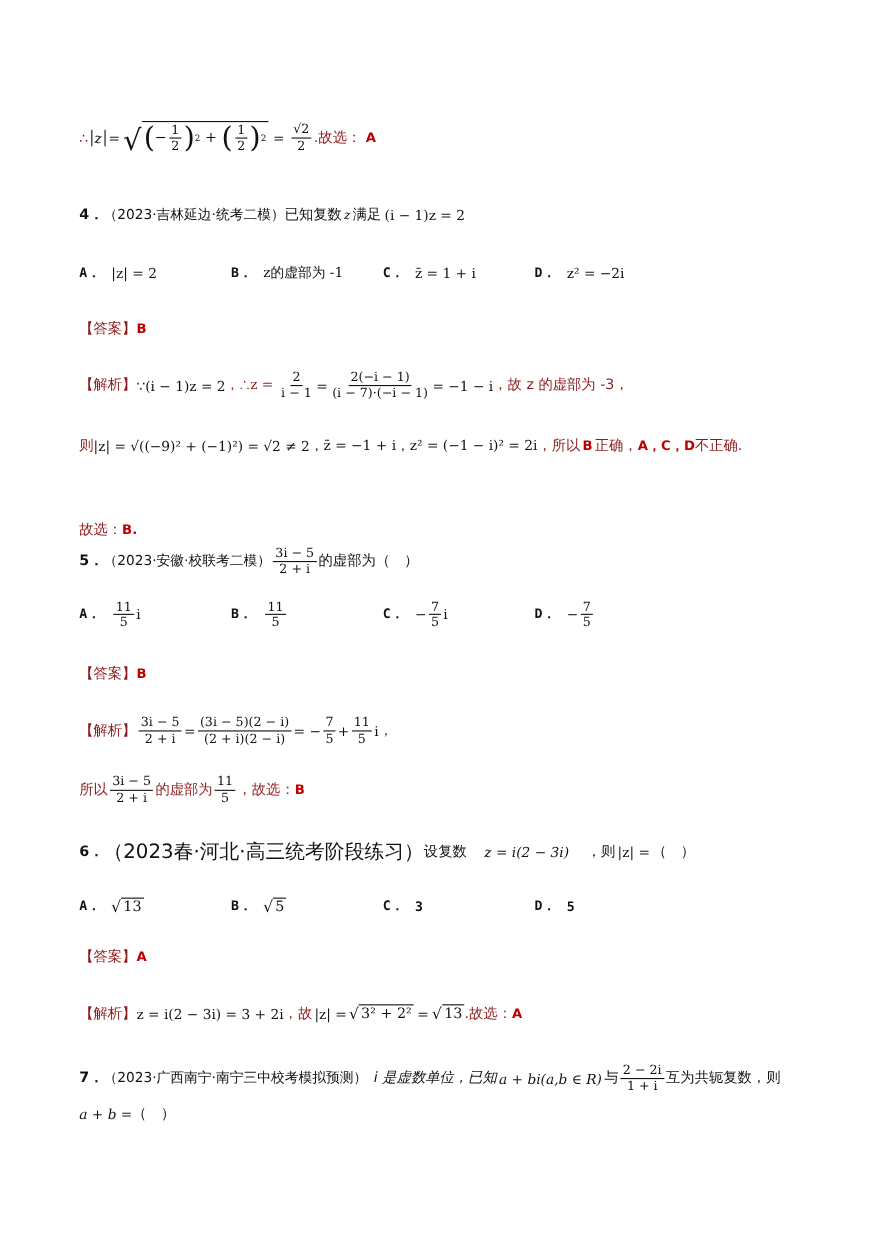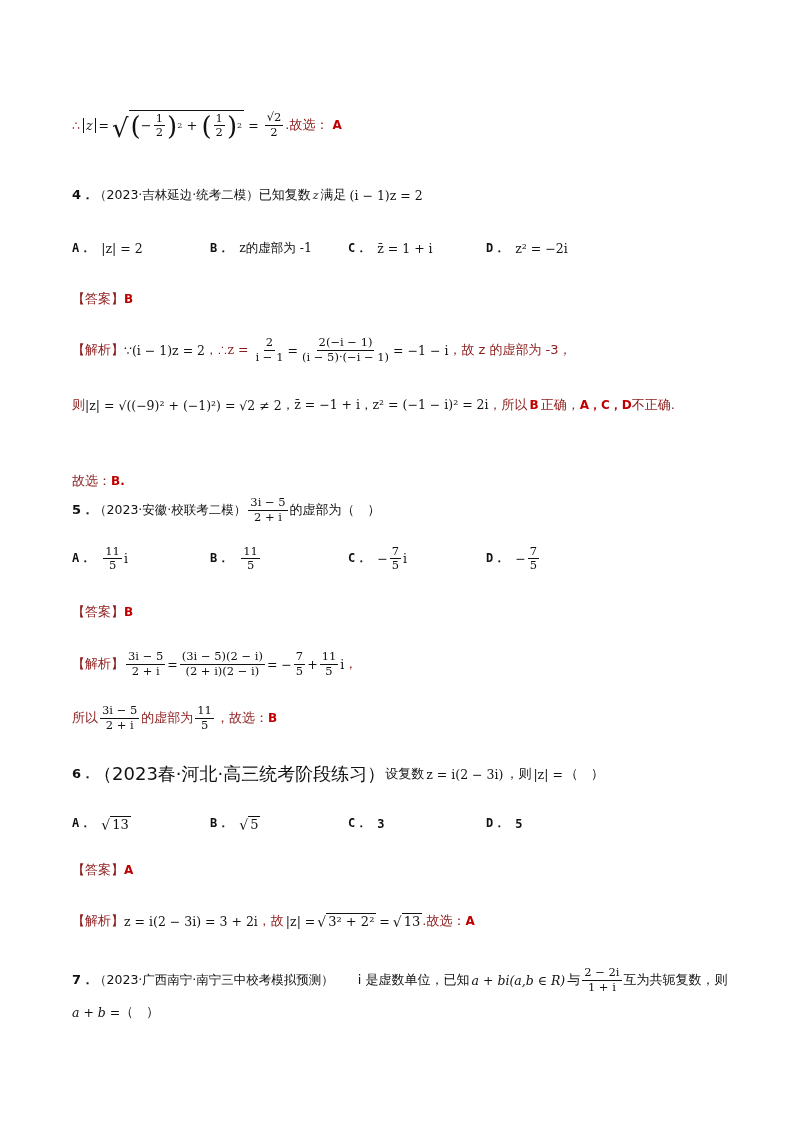--- a/index.html
+++ b/index.html
@@ -144,21 +144,21 @@
   <span class="red">【解析】</span>
   <span class="math">∵(i − 1)z = 2</span>
   <span class="math red" style="margin-right:3px;">，∴z =</span>
   <span class="frac">
       <span class="num">2</span>
       <span class="den">i − 1</span>
     </span>
   <span class="math">=</span>
   <span class="frac">
       <span class="num">2(−i − 1)</span>
-      <span class="den">(i − 5)·(−i − 1)</span>
+      <span class="den">(i − 7)·(−i − 1)</span>
     </span>
   <span class="math">= −1 − i</span>
   <span class="red">，故 z 的虚部为 -3，</span>
 </div>
 
 <div class="line" style="top:392px; height:26px;">
   <span class="red">则</span>
   <span class="math">|z| = √((−9)² + (−1)²) = √2 ≠ 2</span>
   <span class="math">，z̄ = −1 + i</span>
   <span class="math">，z² = (−1 − i)² = 2i</span>
@@ -263,21 +263,21 @@
       <span class="den">5</span>
     </span>
   <span class="red">，故选：</span>
   <span class="ans-letter">B</span>
 </div>
 
 <div class="line" style="top:762px; height:24px;">
   <span class="bold">6．</span>
   <span style="font-size:18px;">（2023春·河北·高三统考阶段练习）</span>
   <span>设复数</span>
-  <span class="math" style="margin:0 2px;">z = i(2 − 3i)</span>
+  <span class="math" style="margin:0 16px;font-style:italic;">z = i(2 − 3i)</span>
   <span>，则</span>
   <span class="math" style="margin:0 2px;">|z| =</span>
   <span>（　）</span>
 </div>
 
 <div class="opt" style="left:72px; top:815px;">
   <span class="opt-letter">A．</span>
   <span class="sqrt">
       <span class="rad">√</span>
       <span class="under">13</span>
@@ -318,21 +318,21 @@
       <span class="rad">√</span>
       <span class="under">13</span>
     </span>
   <span class="red">.故选：</span>
   <span class="ans-letter">A</span>
 </div>
 
 <div class="line" style="top:960px; height:40px;">
   <span class="bold">7．</span>
   <span style="font-size:12.5px;">（2023·广西南宁·南宁三中校考模拟预测）</span>
-  <span style="margin-left:24px;">i 是虚数单位，已知</span>
+  <span style="margin-left:6px;font-style:italic;">i 是虚数单位，已知</span>
   <span class="math it" style="margin:0 2px;">a + bi(a,b ∈ R)</span>
   <span>与</span>
   <span class="frac">
       <span class="num">2 − 2i</span>
       <span class="den">1 + i</span>
     </span>
   <span>互为共轭复数，则</span>
 </div>
 <div class="line" style="top:1003px;">
   <span class="math it">a + b =</span>

